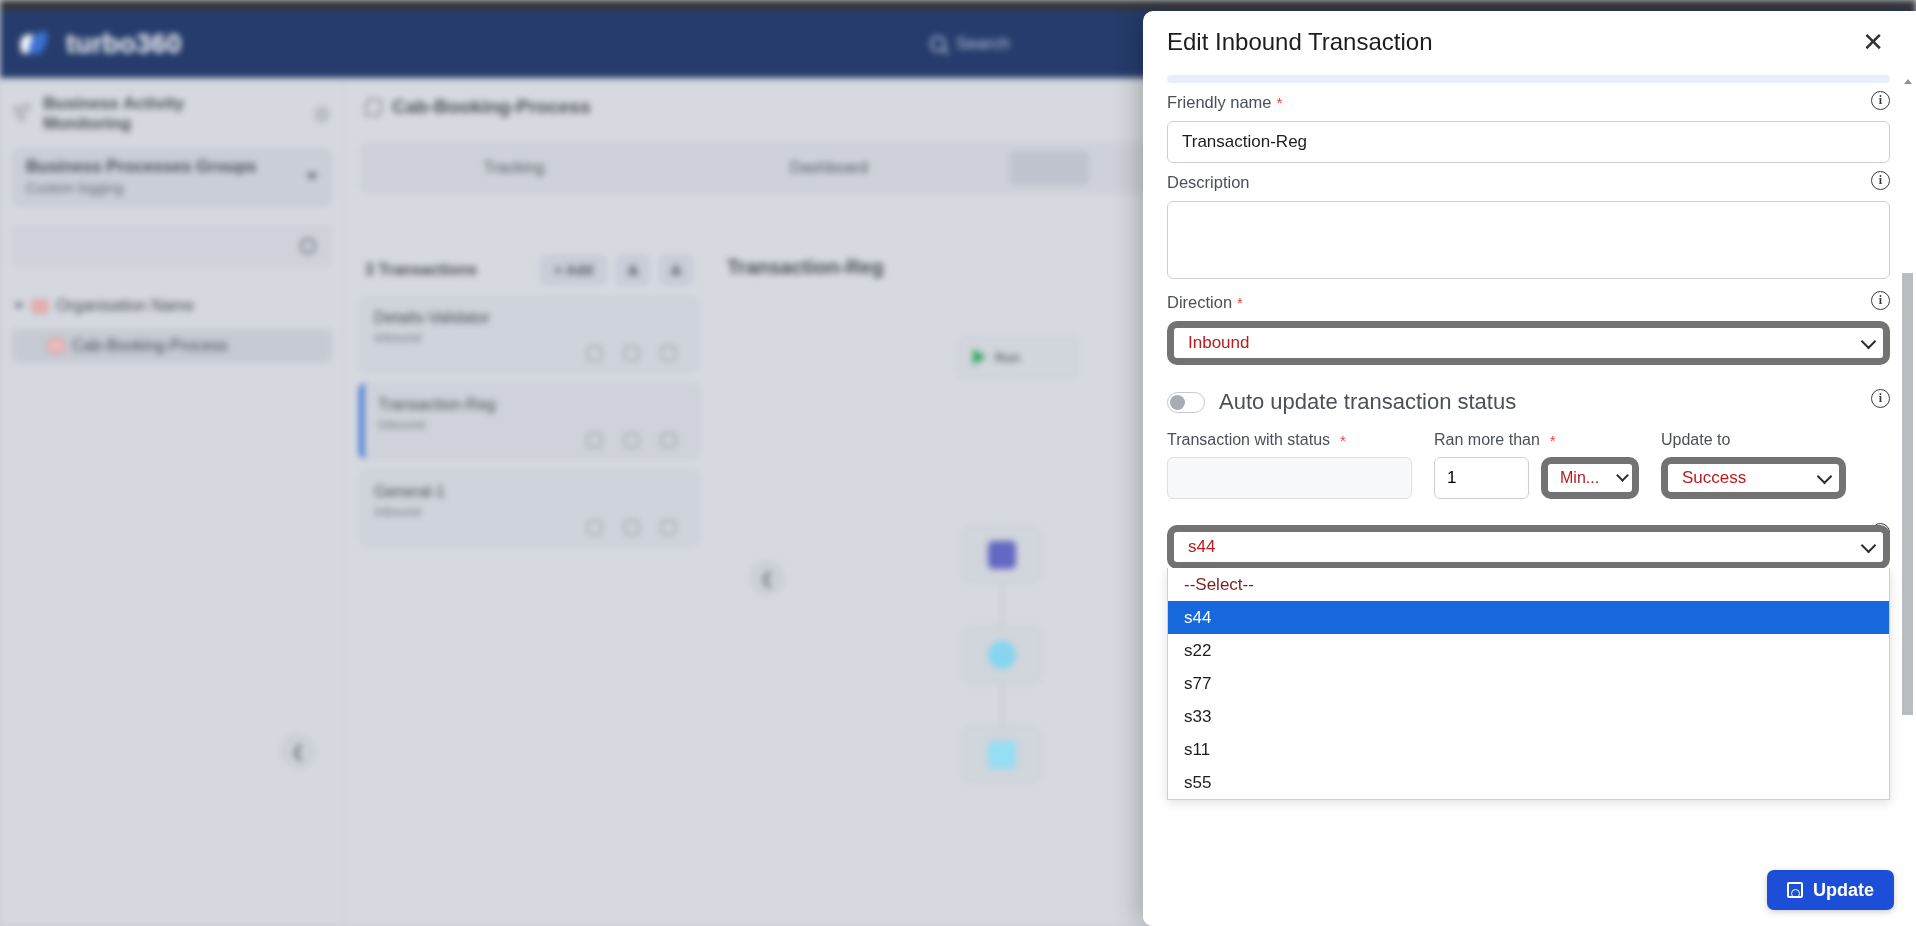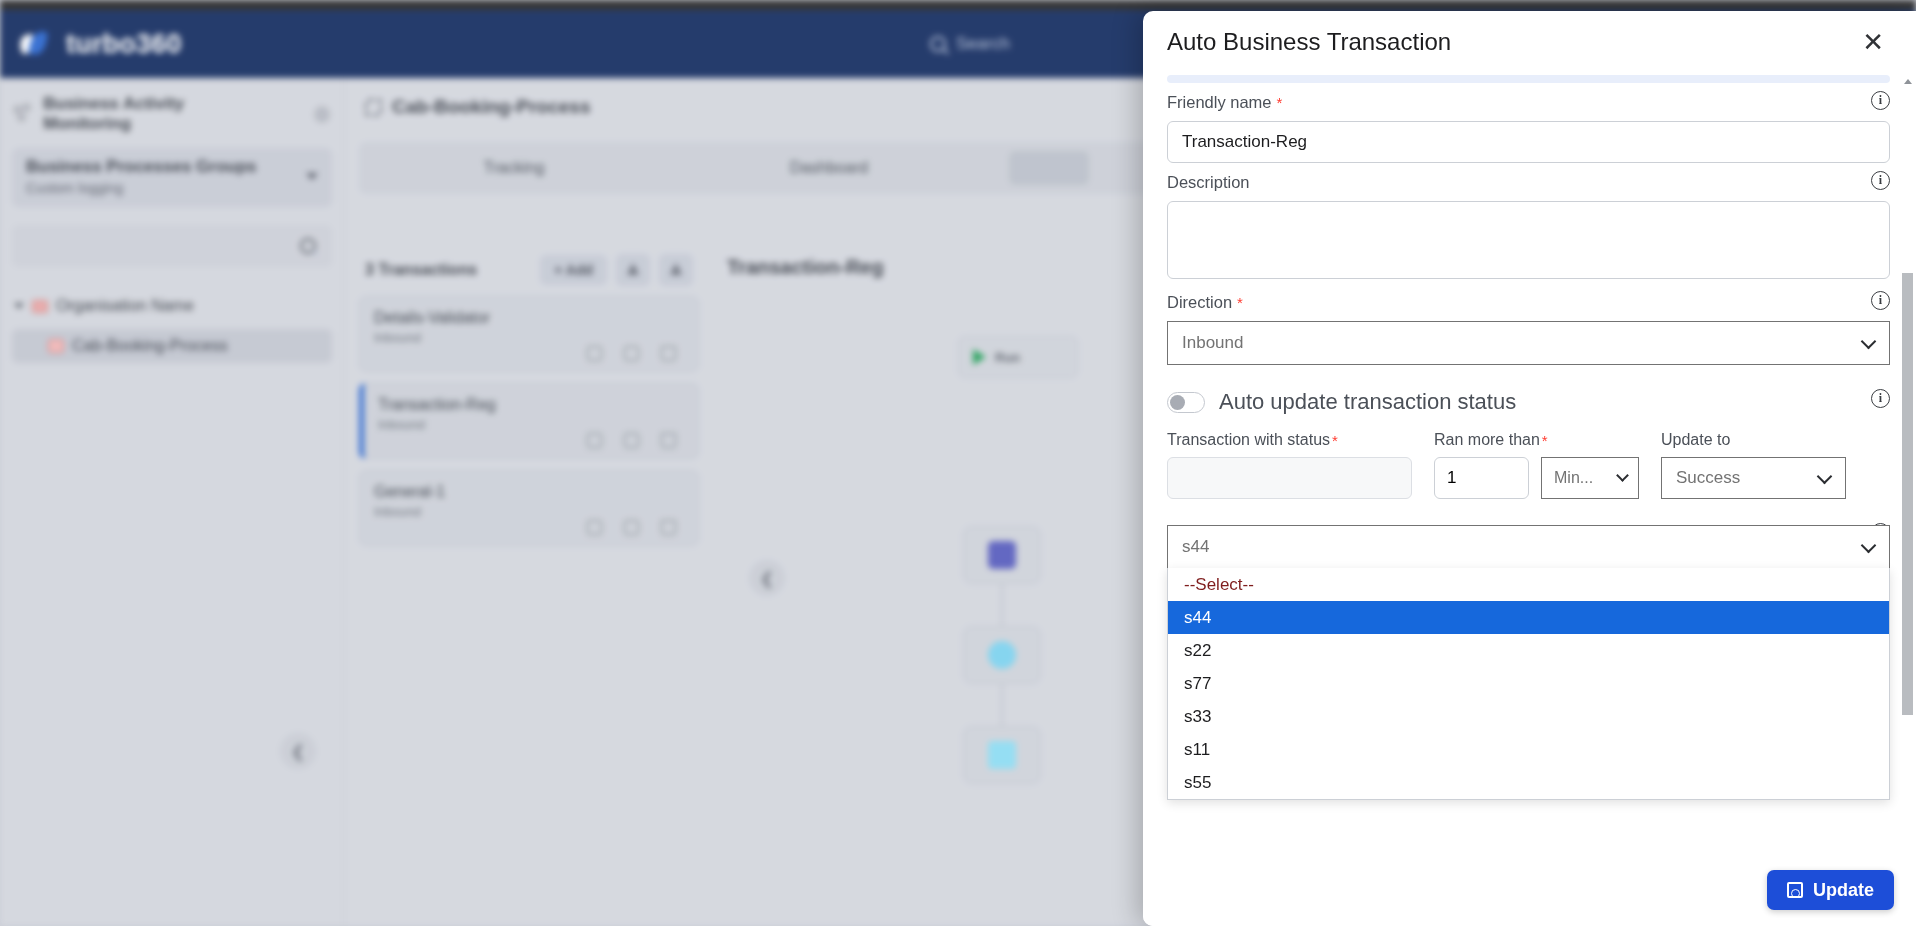--- a/index.html
+++ b/index.html
@@ -170,43 +170,43 @@
     background:#fff; font-size:17px; color:#1d1d1f; padding:0 14px;
     font-family:"Liberation Sans", sans-serif;
   }
   .ta {
     margin-top:9px; width:100%; height:78px; border:1px solid #ccd0d6; border-radius:6px;
     background:#fff; resize:none; padding:10px 14px; font-size:16px;
     font-family:"Liberation Sans", sans-serif;
   }
   .sel-wrap { position:relative; margin-top:9px; }
   .sel-box {
-    width:100%; height:44px; border:1px solid #737373; border-radius:0;
-    background:#fff; font-size:17px; color:#737373; padding:0 40px 0 14px;
+    width:100%; height:44px; border:7px solid #737373; border-radius:10px;
+    background:#fff; font-size:17px; color:#b91c1c; padding:0 40px 0 14px;
     display:flex; align-items:center;
   }
   .chev {
     position:absolute; right:16px; top:50%; margin-top:-4px;
     width:11px; height:11px; border-right:2px solid #2b2d31; border-bottom:2px solid #2b2d31;
     transform: translateY(-3px) rotate(45deg);
   }
 
   .toggle-row { margin-top:24px; display:flex; align-items:center; position:relative; }
   .toggle {
     width:38px; height:21px; border-radius:11px; border:1px solid #c4c8cf; background:#fff;
     position:relative; flex:0 0 auto;
   }
   .toggle .knob { position:absolute; left:2px; top:2px; width:15px; height:15px; border-radius:50%; background:#a8acb4;}
   .toggle-lbl { margin-left:14px; font-size:22px; color:#4b5058;}
 
   .trio { display:flex; gap:22px; margin-top:16px; align-items:flex-end;}
   .col-a { flex:0 0 245px;}
   .col-b { flex:0 0 205px;}
   .col-c { flex:0 0 185px;}
-  .sub-label { font-size:16px; color:#4b5058; display:flex; align-items:center; white-space:nowrap;}
+  .sub-label { font-size:16px; color:#4b5058; display:flex; align-items:center; white-space:nowrap;gap:8px;}
   .inp-dis {
     margin-top:8px; width:100%; height:42px; border:1px solid #dcdfe4; border-radius:6px;
     background:#f7f8f9;
   }
   .row2 { display:flex; gap:12px; margin-top:8px;}
   .inp-sm { width:95px; height:42px; border:1px solid #ccd0d6; border-radius:6px; background:#fff;
             font-size:17px; padding:0 12px; font-family:"Liberation Sans", sans-serif;}
   .sel-sm { position:relative; width:98px; }
   .sel-sm .sel-box { height:42px; font-size:16px; padding:0 34px 0 12px;}
   .sel-sm .chev { right:12px; width:9px; height:9px;}
@@ -381,21 +381,21 @@
       <div class="collapse-btn" style="left:404px; top:482px;">❮</div>
       <div class="collapse-btn" style="left:-65px; top:655px;">❮</div>
     </div>
   </div>
 
   <div id="dim"></div>
 
   <div id="panel">
 
     <div class="panel-head">
-      <div class="panel-title">Auto Business Transaction</div>
+      <div class="panel-title">Edit Inbound Transaction</div>
       <div class="close-x">✕</div>
     </div>
 
     <div class="panel-body">
 
       <div class="blue-bar"></div>
 
       <div class="field">
         <div class="f-label">
           <span>Friendly name</span>

